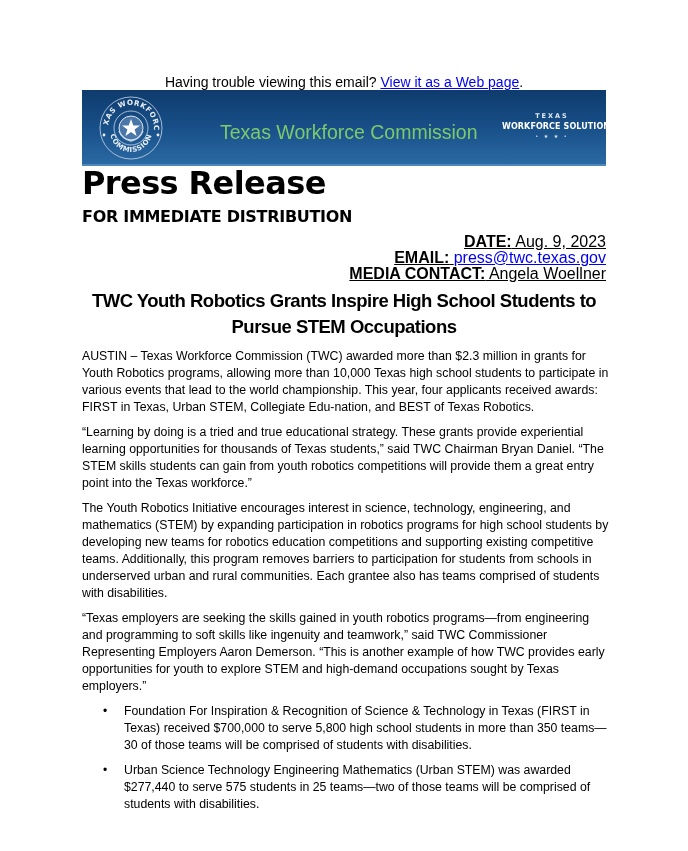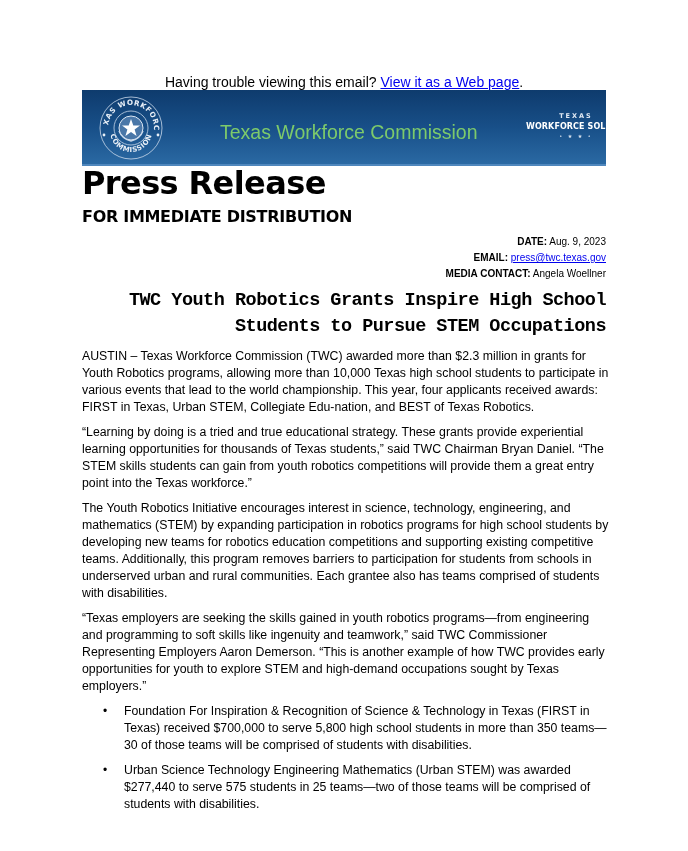--- a/index.html
+++ b/index.html
@@ -54,21 +54,20 @@
       white-space: nowrap;
     }
     .tws {
       position: absolute;
       left: 420px;
       top: 22px;
       width: 100px;
       text-align: center;
       color: #ffffff;
       font-family: "DejaVu Sans", sans-serif;
-      margin-left: 24px;
     }
     .tws .t1 {
       font-size: 6.5px;
       letter-spacing: 2px;
       font-weight: bold;
       line-height: 9px;
       color: #dfe8f3;
     }
     .tws .t2 {
       font-size: 8px;
@@ -102,36 +101,37 @@
       line-height: 13px;
       font-family: "DejaVu Sans", sans-serif;
       letter-spacing: -0.3px;
     }
     .meta {
       position: absolute;
       top: 234px;
       right: 0;
       width: 400px;
       text-align: right;
-      font-size: 10px;
+      font-size: 16px;
       line-height: 16px;
       font-family: "Liberation Sans", sans-serif;
+      text-decoration: underline;
     }
     .meta b { font-weight: bold; }
     .meta a { color: #0000ee; text-decoration: underline; }
     .headline {
       position: absolute;
       top: 288px;
       left: 0;
       width: 524px;
-      text-align: right;
+      text-align: center;
       font-size: 18.5px;
       font-weight: bold;
       line-height: 26px;
-      font-family: Liberation Mono, monospace;
+      font-family: Liberation Sans, sans-serif;
       letter-spacing: -0.5px;
     }
     .body {
       position: absolute;
       top: 348px;
       left: 0;
       width: 528px;
       font-size: 12.3px;
       line-height: 17px;
       font-family: "Liberation Sans", sans-serif;

